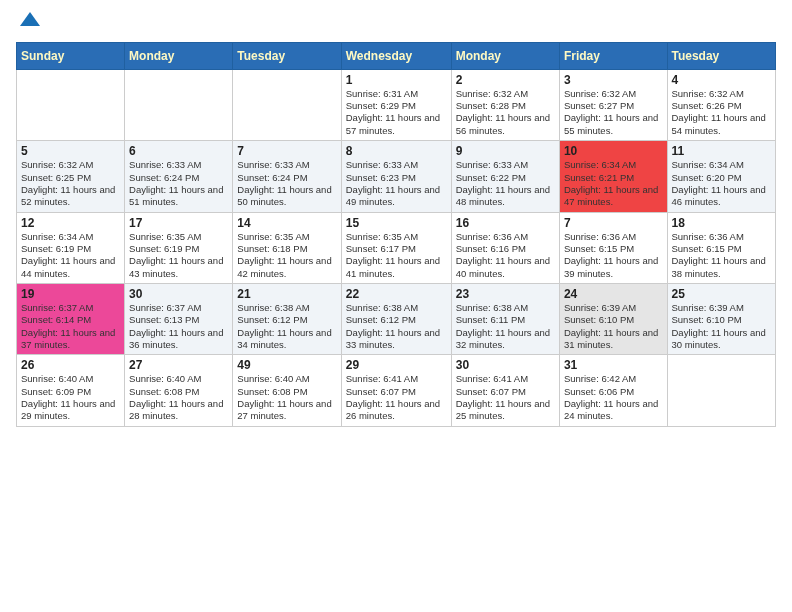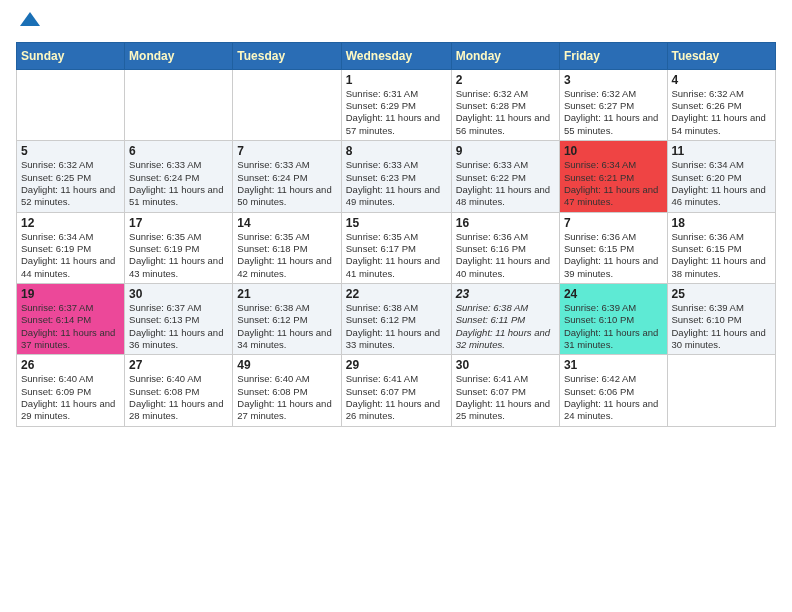--- a/index.html
+++ b/index.html
@@ -264,27 +264,27 @@
             <div class="day-info" style="white-space: pre-line;">Sunrise: 6:38 AM
 Sunset: 6:12 PM
 Daylight: 11 hours and 34 minutes.</div>
           </td>
           <td style="background: rgb(240, 244, 248);">
             <div class="day-number">22</div>
             <div class="day-info" style="white-space: pre-line;">Sunrise: 6:38 AM
 Sunset: 6:12 PM
 Daylight: 11 hours and 33 minutes.</div>
           </td>
-          <td style="background: rgb(240, 244, 248); font-style: italic;">
+          <td style="background: rgb(240, 244, 248);">
             <div class="day-number">23</div>
             <div class="day-info" style="white-space: pre-line;">Sunrise: 6:38 AM
 Sunset: 6:11 PM
 Daylight: 11 hours and 32 minutes.</div>
           </td>
-          <td style="background: #5eead4;">
+          <td style="background: #e5e5e5;">
             <div class="day-number">24</div>
             <div class="day-info" style="white-space: pre-line;">Sunrise: 6:39 AM
 Sunset: 6:10 PM
 Daylight: 11 hours and 31 minutes.</div>
           </td>
           <td style="background: rgb(240, 244, 248); margin-left: 20px;">
             <div class="day-number">25</div>
             <div class="day-info" style="white-space: pre-line;">Sunrise: 6:39 AM
 Sunset: 6:10 PM
 Daylight: 11 hours and 30 minutes.</div>

